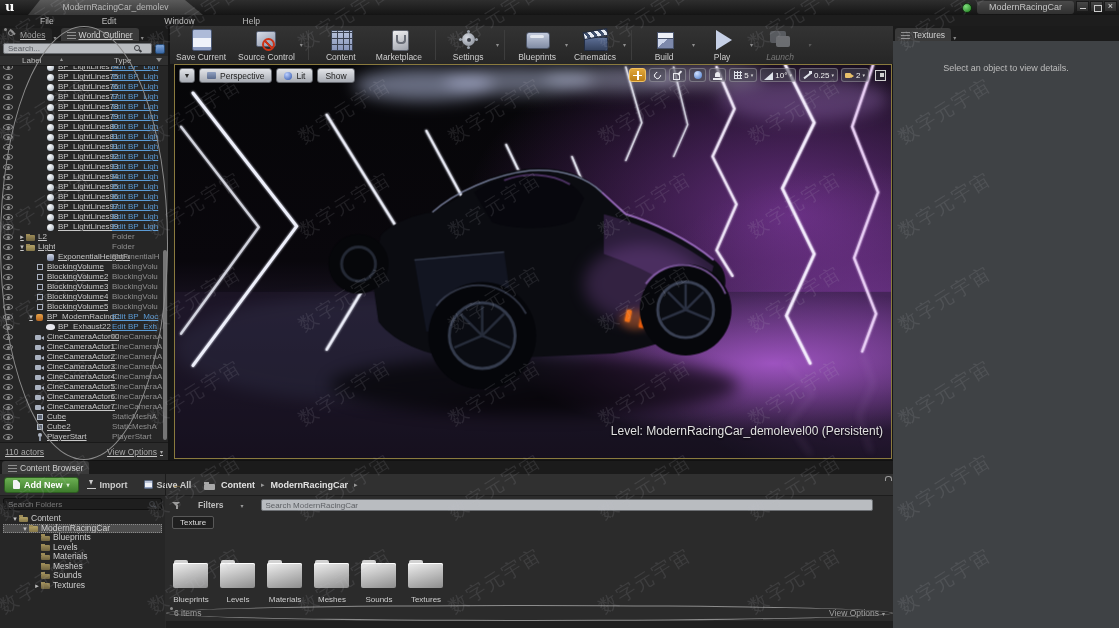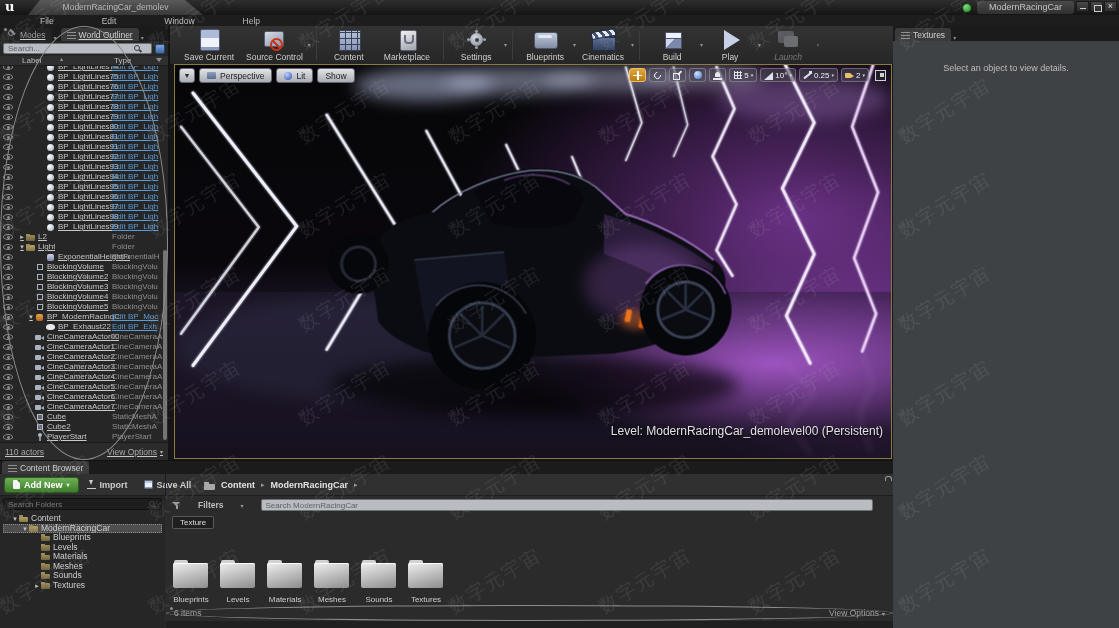--- a/index.html
+++ b/index.html
@@ -71,21 +71,21 @@
   .ic-ps::after { content:""; position:absolute; left:4px; top:4px; width:1.5px; height:4px; background:#8a92a0; }
   .olabel { overflow:hidden; max-width:72px; }
   .otype { position:absolute; left:112px; width:55px; overflow:hidden; }
   .t-link { color:#5b9bd5; text-decoration:underline; }
   .t-plain { color:#8f8f8f; }
   .oscroll { position:absolute; right:1px; top:184px; width:4px; height:190px; background:#757575; border-radius:2px; }
   .o-footer { height:18px; display:flex; align-items:center; justify-content:space-between; padding:0 5px; background:#2b2b2b; border-top:1px solid #1a1a1a; font-size:8.5px; color:#a8a8a8; }
   .viewopt { display:flex; align-items:center; gap:3px; }
 
   
-  #toolbar { position:absolute; left:170px; top:26px; width:723px; height:38px; background:linear-gradient(#333333,#262626); display:flex; align-items:center; padding-left:10px; }
+  #toolbar { position:absolute; left:170px; top:26px; width:723px; height:38px; background:linear-gradient(#333333,#262626); display:flex; align-items:center; padding-left:2px; }
   .tbtn { position:relative; display:flex; flex-direction:column; align-items:center; justify-content:center; min-width:58px; height:36px; padding:1px 8px 0 4px; }
   .tbtn.has-dd::after { content:"▾"; position:absolute; right:0px; top:14px; font-size:6px; color:#8f8f8f; }
   .tb-label { font-size:8.5px; color:#cfcfcf; margin-top:1px; white-space:nowrap; }
   .tbtn.disabled { opacity:.45;font-style:italic; }
   .tbtn.sepline { min-width:0; width:1px; height:30px; padding:0; background:#1c1c1c; border-right:1px solid #3d3d3d; margin:0 5px; }
   .tb-ic { width:30px; height:22px; position:relative; }
   .tb-save .tb-ic::before { content:""; position:absolute; left:6px; top:0; width:18px; height:20px; background:linear-gradient(#aebbd8 0 40%, #f0f3fa 40% 85%, #8d9cc0 85%); border:1px solid #4a5874; border-radius:2px; }
   .tb-src .tb-ic::before { content:""; position:absolute; left:5px; top:2px; width:18px; height:14px; background:linear-gradient(150deg,#d8dde8,#8a93a8); border:1px solid #555e70; border-radius:2px; }
   .tb-src .tb-ic::after { content:""; position:absolute; left:11px; top:9px; width:9px; height:9px; border:2px solid #cc3318; border-radius:50%; background:linear-gradient(45deg,transparent 42%,#cc3318 42% 58%,transparent 58%); }
   .tb-content .tb-ic::before { content:""; position:absolute; left:5px; top:1px; width:20px; height:19px; border:1px solid #39404f; background:repeating-linear-gradient(90deg,transparent 0 5px,#39404f 5px 6px),repeating-linear-gradient(0deg,transparent 0 5px,#39404f 5px 6px),linear-gradient(#b6c2dc,#8794b8); }

